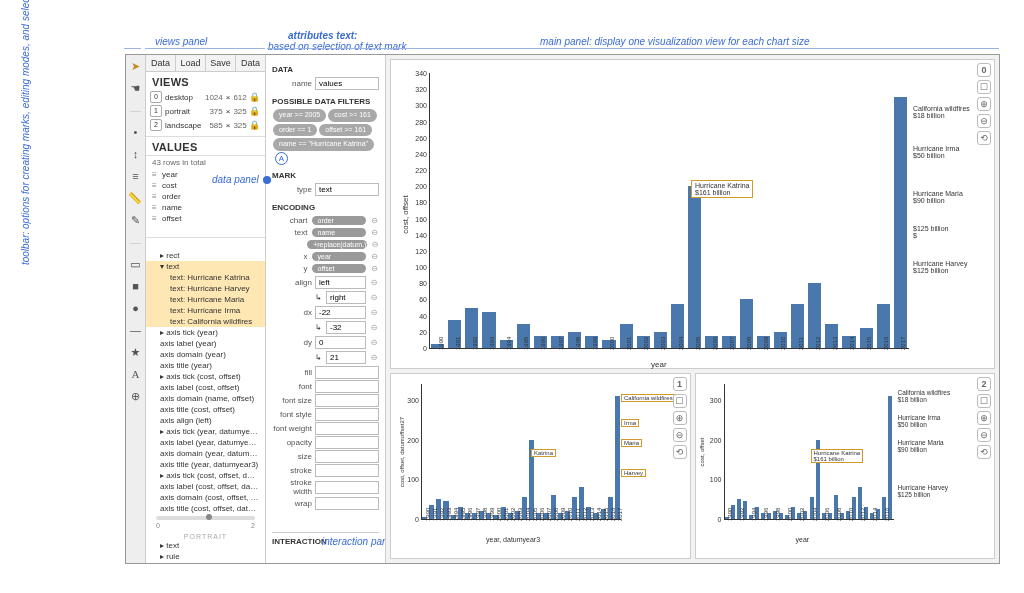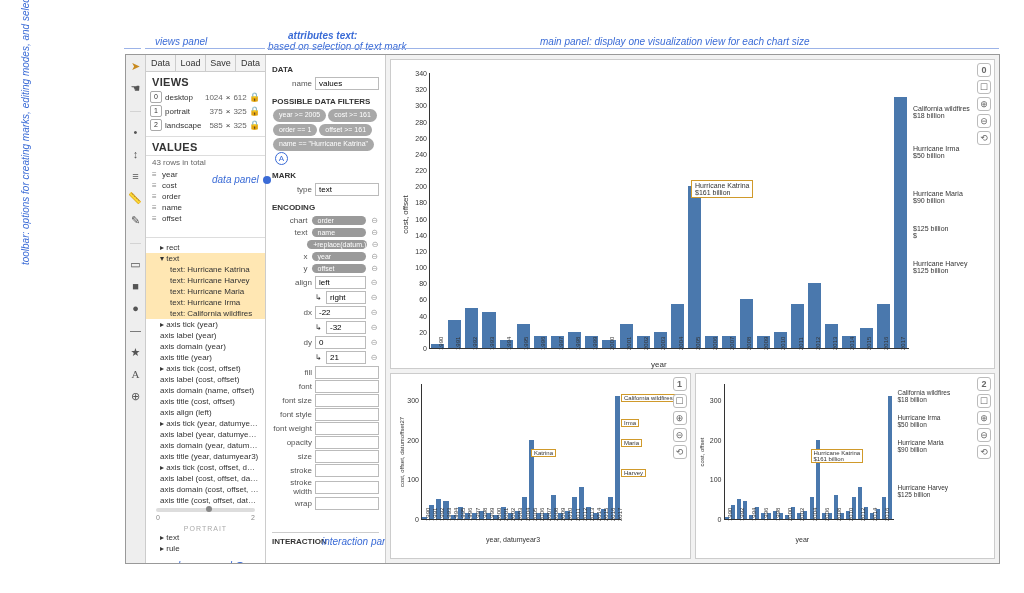--- a/index.html
+++ b/index.html
@@ -19,21 +19,21 @@
   .views-list { padding: 0 4px 4px; }
   .vrow { display: flex; align-items: center; gap: 3px; font-size: 8px; padding: 1px 0; }
   .vrow .idx { width: 12px; height: 12px; border: 1px solid #aaa; border-radius: 2px; text-align: center; line-height: 10px; font-size: 7px; }
   .vrow .name { flex: 1; }
   .vrow .dim { color: #666; }
   .vrow .lock { color: #888; font-size: 9px; }
   .values { padding: 2px 6px; border-top: 1px solid #ddd; }
   .values .rc { color: #666; font-size: 8px; margin-bottom: 2px; }
   .values .li { font-size: 8px; padding: 1px 0 1px 10px; position: relative; }
   .values .li:before { content: "≡"; position: absolute; left: 0; color: #888; font-size: 8px; }
-  .layers { flex: 1; border-top: 1px solid #ddd; overflow: hidden; padding: 4px 0; }
+  .layers { flex: 1; border-top: 1px solid #ddd; overflow: hidden; padding: 12px 0; }
   .layers .node { font-size: 8px; padding: 1px 6px 1px 14px; white-space: nowrap; overflow: hidden; text-overflow: ellipsis; }
   .layers .node.sub { padding-left: 24px; }
   .layers .node.sel { background: #ffe7b3; }
   .layers .portrait-lbl { text-align: center; color: #aaa; font-size: 7px; letter-spacing: 1px; margin-top: 4px; }
   .layers .slider { height: 4px; margin: 2px 10px; background: #ddd; border-radius: 2px; position: relative; }
   .layers .slider:before { content:""; position:absolute; left:50%; top:-2px; width:6px; height:6px; background:#888; border-radius:50%; }
   .attr-col { width: 120px; border-right: 1px solid #ccc; padding: 4px 6px; overflow: hidden; display:flex; flex-direction:column; }
   .attr-col .hdr { font-weight: bold; font-size: 8px; margin-top: 6px; margin-bottom: 2px; }
   .attr-col .row { display: flex; align-items: center; gap: 3px; margin: 1px 0; font-size: 8px; }
   .attr-col .row .lbl { width: 40px; text-align: right; color: #555; }

